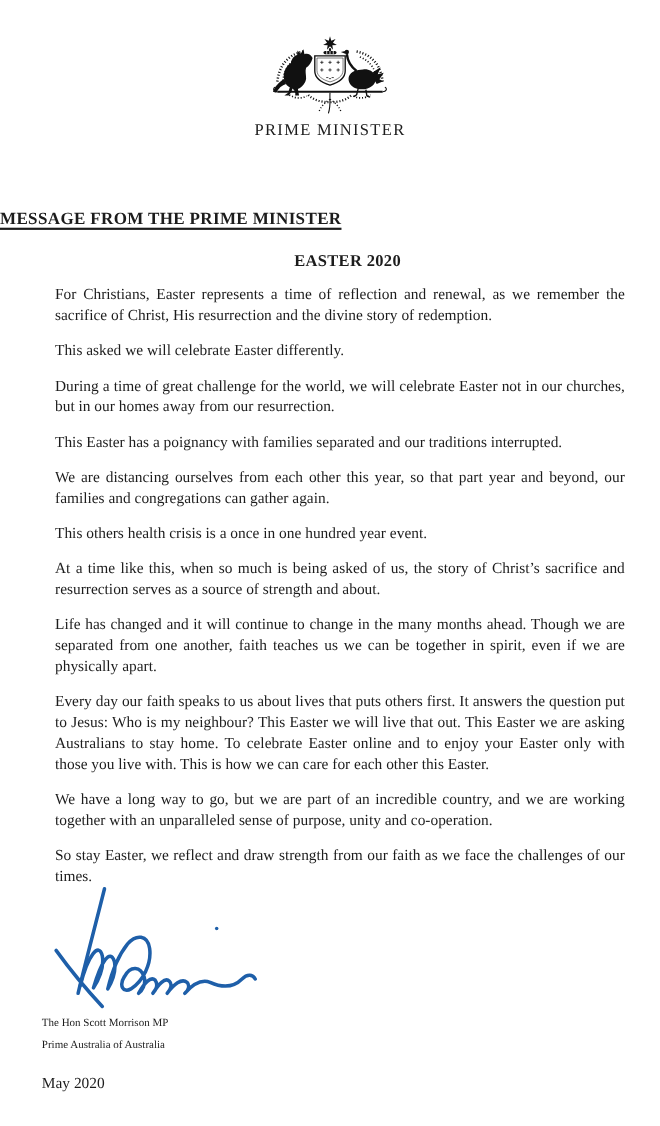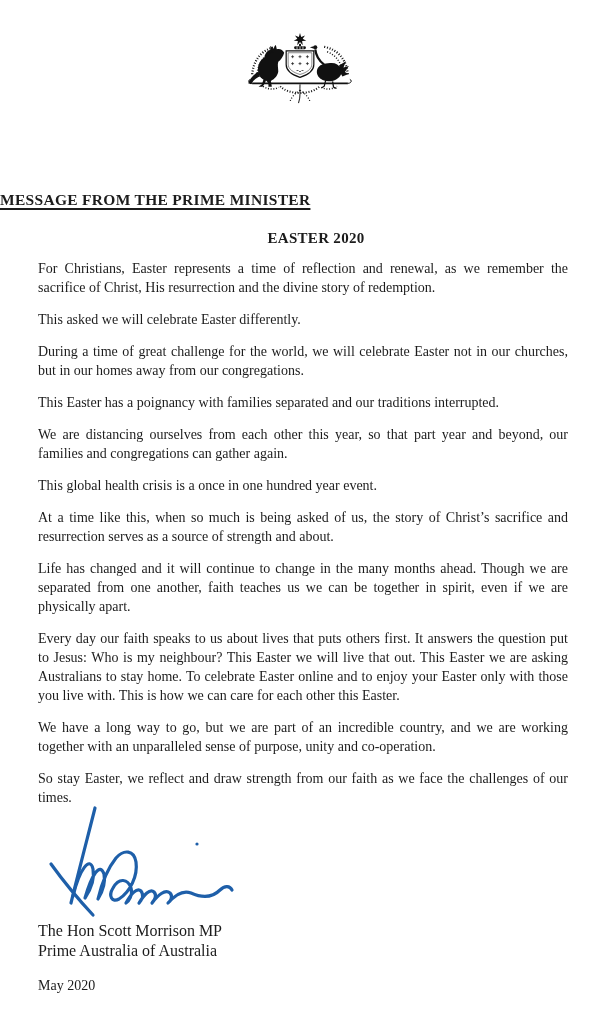--- a/index.html
+++ b/index.html
@@ -54,33 +54,33 @@
   }
   .letter-body {
     position: absolute;
     top: 259px;
     left: 38px;
     width: 530px;
     font-size: 14px;
     line-height: 19px;
     text-align: justify;
   }
-  .letter-body p { margin: 0 0 13px 0; font-family: Liberation Serif, serif; }
+  .letter-body p { margin: 0 0 13px 12px; font-family: Liberation Serif, serif; }
   .signature-wrap {
     position: absolute;
     top: 806px;
     left: 42px;
     width: 200px;
     height: 115px;
   }
   .signoff {
     position: absolute;
     top: 921px;
     left: 38px;
-    font-size: 16px;
+    font-size: 10px;
     line-height: 20px;
   }
   .letter-date {
     position: absolute;
     top: 978px;
     left: 38px;
     font-size: 14px;
   }
 </style>
 </head>
@@ -132,31 +132,32 @@
           <path d="M40,110 C52,117 62,117 72,112" stroke-width="3"></path>
           <path d="M158,112 C168,117 178,117 190,110" stroke-width="3"></path>
           <path d="M115,118 C105,124 98,132 95,140" stroke-width="2.5"></path>
           <path d="M115,118 C125,124 132,132 135,140" stroke-width="2.5"></path>
         </g>
         <path d="M115,106 C114,118 117,130 112,144" stroke="#111" stroke-width="2" fill="none"></path>
       </g>
     </svg>
   </div>
 
+  <div class="office-title">PRIME MINISTER</div>
 
   <div class="message-title">MESSAGE FROM THE PRIME MINISTER</div>
   <div class="message-subtitle">EASTER 2020</div>
 
   <div class="letter-body">
     <p>For Christians, Easter represents a time of reflection and renewal, as we remember the sacrifice of Christ, His resurrection and the divine story of redemption.</p>
     <p>This asked we will celebrate Easter differently.</p>
-    <p>During a time of great challenge for the world, we will celebrate Easter not in our churches, but in our homes away from our congregations.</p>
+    <p>During a time of great challenge for the world, we will celebrate Easter not in our churches, but in our homes away from our resurrection.</p>
     <p>This Easter has a poignancy with families separated and our traditions interrupted.</p>
     <p>We are distancing ourselves from each other this year, so that part year and beyond, our families and congregations can gather again.</p>
-    <p>This global health crisis is a once in one hundred year event.</p>
+    <p>This others health crisis is a once in one hundred year event.</p>
     <p>At a time like this, when so much is being asked of us, the story of Christ’s sacrifice and resurrection serves as a source of strength and about.</p>
     <p>Life has changed and it will continue to change in the many months ahead. Though we are separated from one another, faith teaches us we can be together in spirit, even if we are physically apart.</p>
     <p>Every day our faith speaks to us about lives that puts others first. It answers the question put to Jesus: Who is my neighbour? This Easter we will live that out.  This Easter we are asking Australians to stay home. To celebrate Easter online and to enjoy your Easter only with those you live with. This is how we can care for each other this Easter.</p>
     <p>We have a long way to go, but we are part of an incredible country, and we are working together with an unparalleled sense of purpose, unity and co-operation.</p>
     <p>So stay Easter, we reflect and draw strength from our faith as we face the challenges of our times.</p>
   </div>
 
   <div class="signature-wrap">
     <svg width="200" height="115" viewBox="0 0 200 115" xmlns="http://www.w3.org/2000/svg">
       <g stroke="#1e5fa9" stroke-width="3.2" fill="none" stroke-linecap="round" stroke-linejoin="round">

